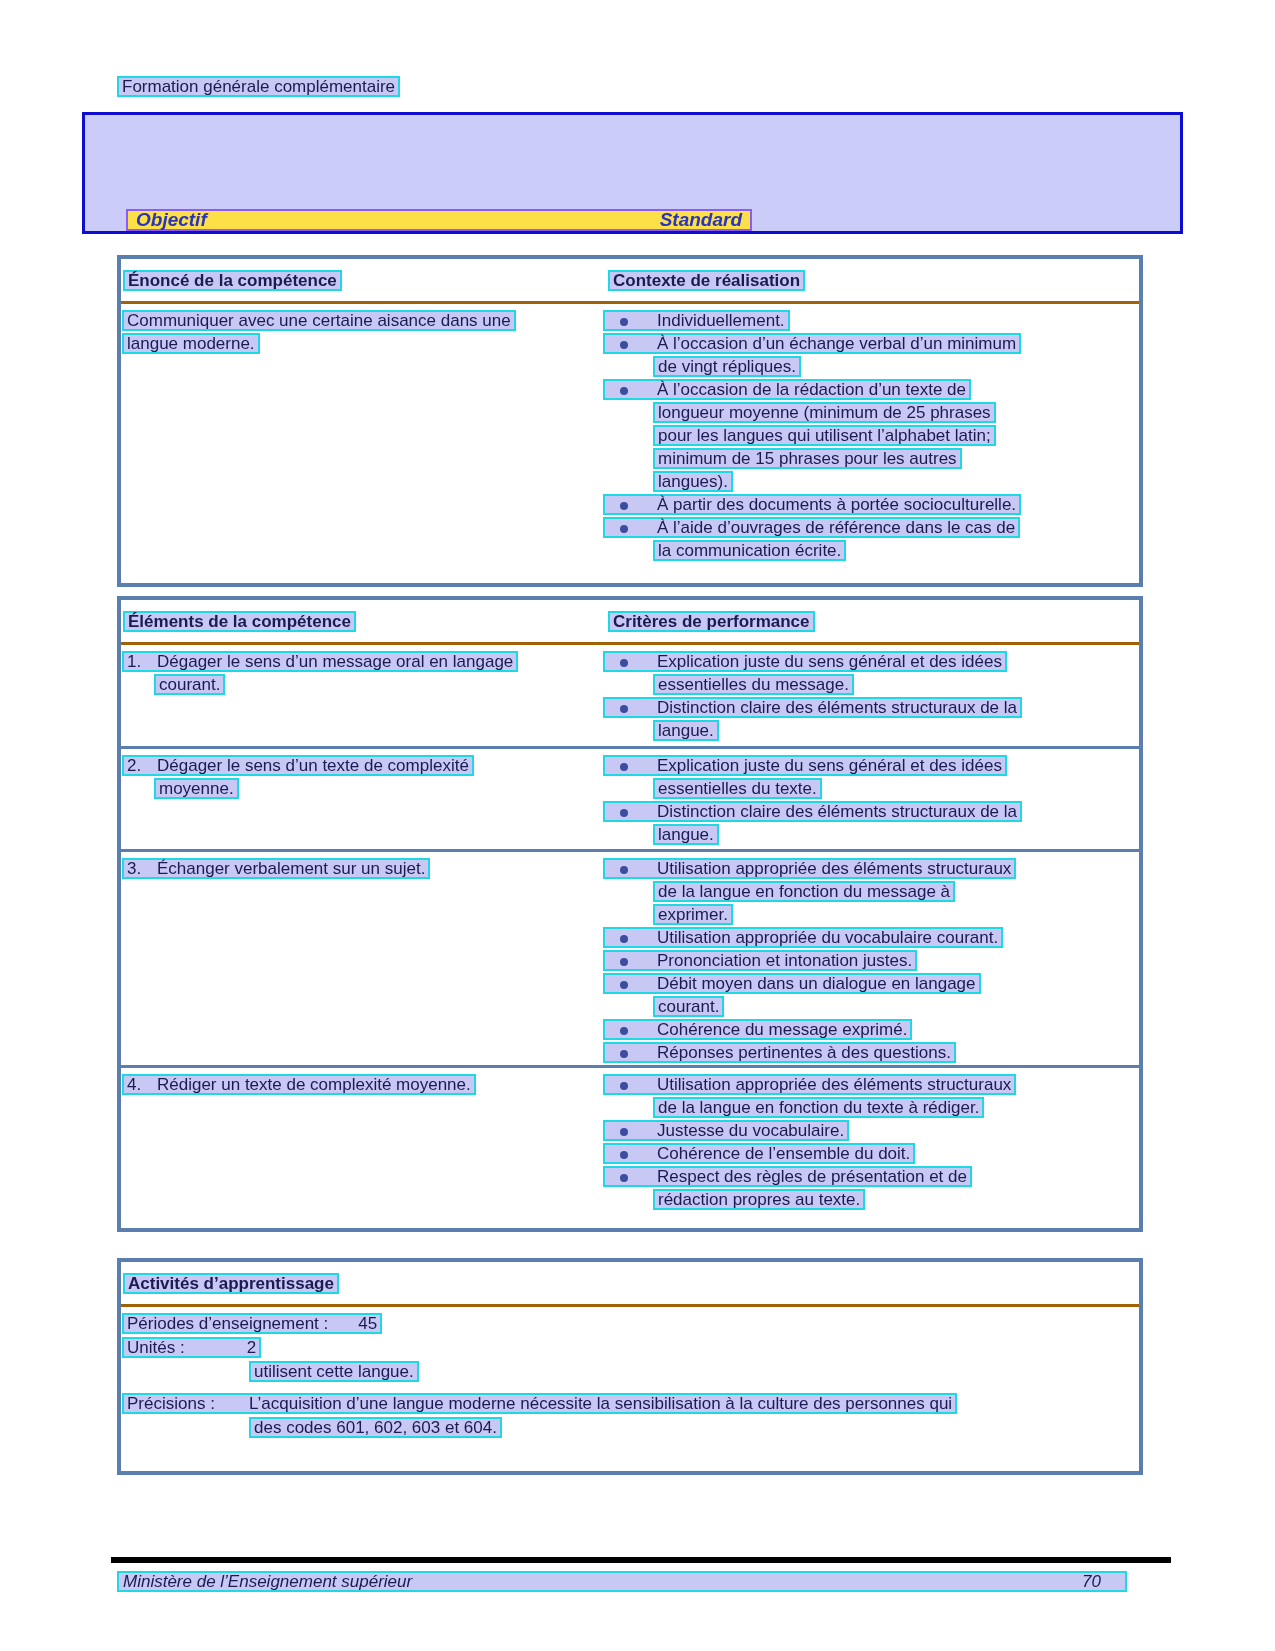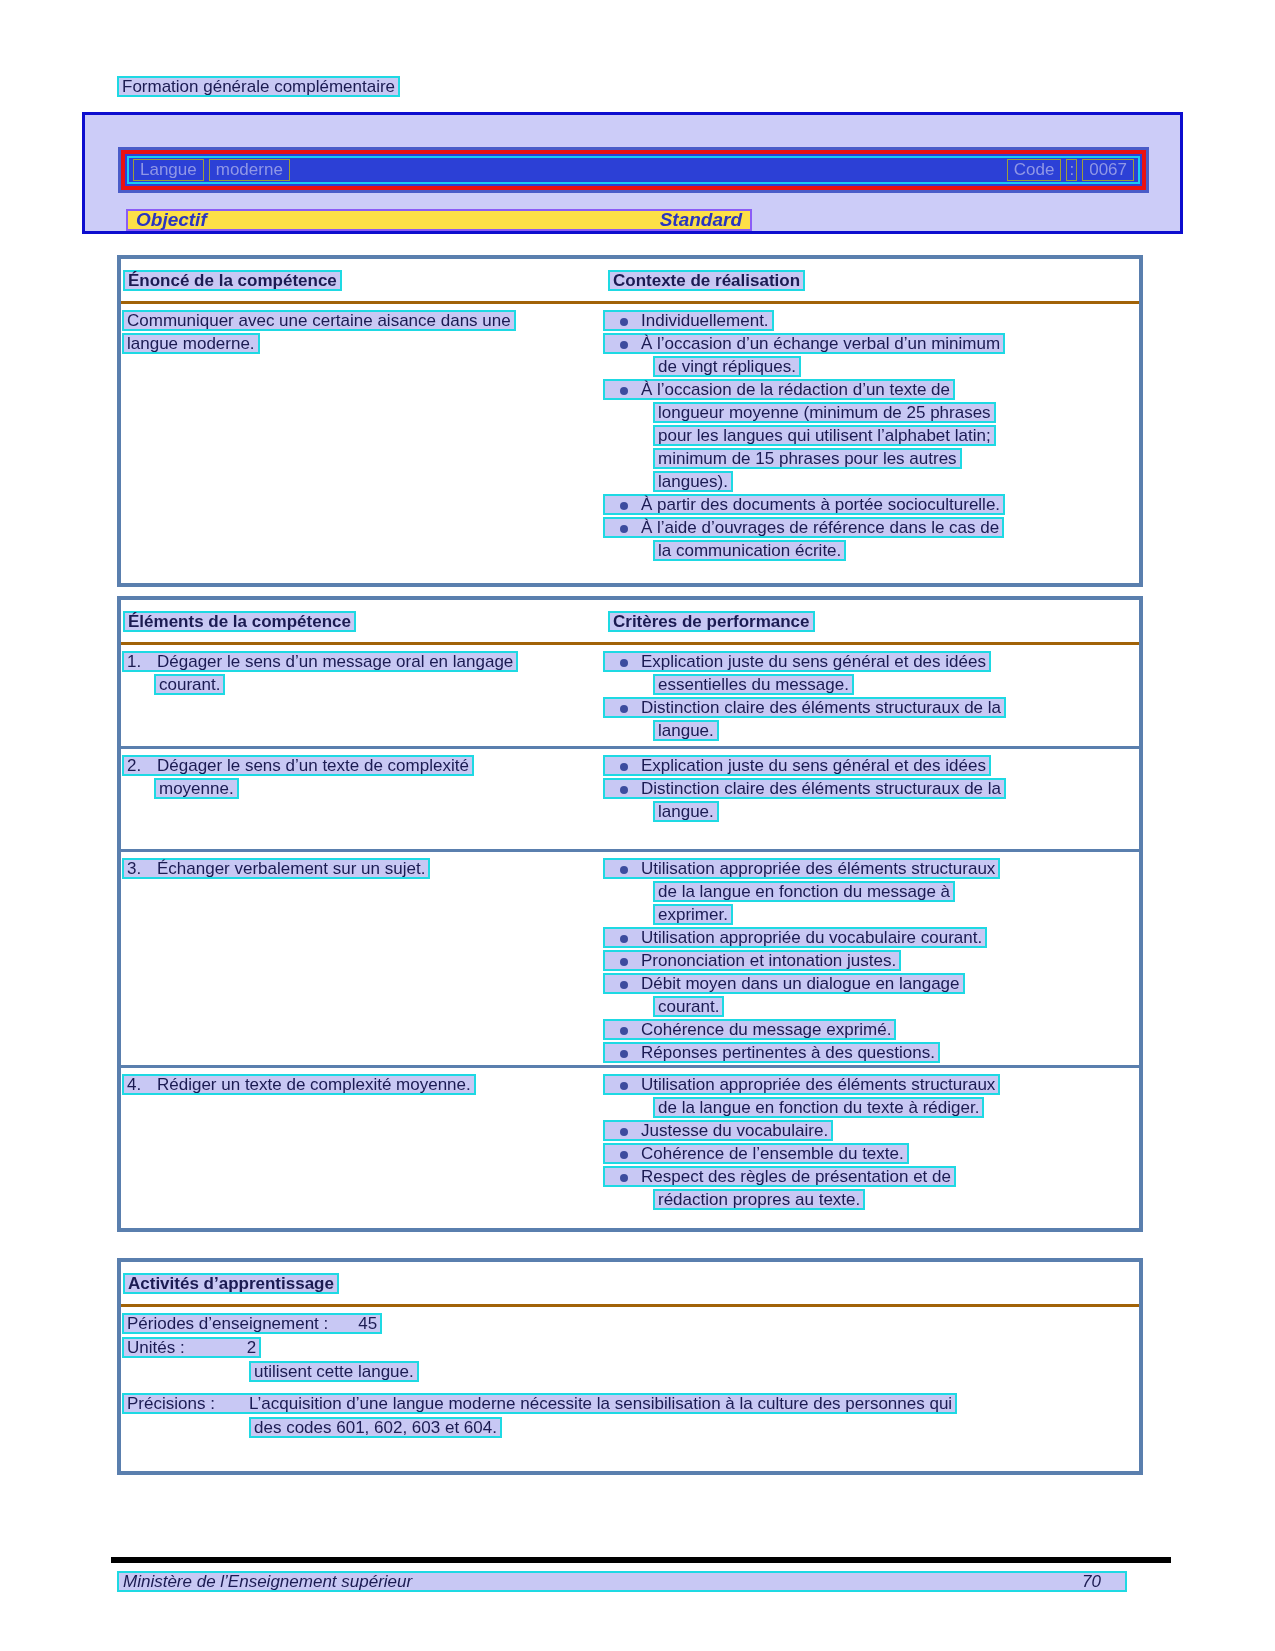--- a/index.html
+++ b/index.html
@@ -8,21 +8,21 @@
   .abs{position:absolute;}
 
   
   .hl{display:inline-flex;align-items:center;box-sizing:border-box;height:21px;
       background:#c8c8f4;border:2px solid #1ed9e3;padding:0 3px;
       font-size:17px;line-height:17px;color:#1b1b52;white-space:nowrap;}
   .b{font-weight:bold;}
   .line{height:23px;}
   .aline{height:24px;}
   .num{display:inline-block;width:30px;}
-  .has-dot{position:relative;padding-left:36px;}
+  .has-dot{position:relative;padding-left:52px;}
   .dot{position:absolute;left:15px;top:6px;width:8px;height:8px;border-radius:50%;background:#3c4c9e;}
   .cont{margin-left:50px;}
 
   
   .panel{left:82px;top:112px;width:1101px;height:122px;background:#ccccf8;
          border:3px solid #0d0dcf;box-sizing:border-box;}
   .banner-strip{position:absolute;left:33px;top:32px;width:1031px;height:46px;background:#4a5cc8;}
   .banner-red{position:absolute;inset:3px;border:4px solid #ea1111;background:#2c40d6;display:flex;}
   .banner-cyan{flex:1;margin:2px;border:2px solid #19cdf2;display:flex;align-items:center;
                justify-content:space-between;padding:0 4px;}
@@ -63,35 +63,20 @@
 </head>
 <body>
 
 <div class="page">
 
   <div class="abs" style="left:117px;top:76px;">
     <span class="hl">Formation générale complémentaire</span>
   </div>
 
   <div class="abs panel">
-    <div class="banner-strip">
-      <div class="banner-red">
-        <div class="banner-cyan">
-          <div class="wgroup">
-            <span class="wbox">Langue</span>
-            <span class="wbox">moderne</span>
-          </div>
-          <div class="wgroup">
-            <span class="wbox">Code</span>
-            <span class="wbox sep">:</span>
-            <span class="wbox">0067</span>
-          </div>
-        </div>
-      </div>
-    </div>
     <div class="obj-row">
       <span>Objectif</span>
       <span>Standard</span>
     </div>
   </div>
 
   <div class="tbl" style="top:255px;">
     <div class="thead">
       <div class="cl cl-h">
         <span class="hl b">Énoncé de la compétence</span>
@@ -174,20 +159,21 @@
               <span class="num">2.</span>
               <span>Dégager le sens d’un texte de complexité</span>
             </span></div>
         <div class="line"><span class="hl ind32">moyenne.</span></div>
       </div>
       <div class="cr">
         <div class="line"><span class="hl has-dot">
               <span class="dot"></span>
               <span>Explication juste du sens général et des idées</span>
             </span></div>
+        <div class="line"><span class="hl cont">essentielles du texte.</span></div>
         <div class="line"><span class="hl has-dot">
               <span class="dot"></span>
               <span>Distinction claire des éléments structuraux de la</span>
             </span></div>
         <div class="line"><span class="hl cont">langue.</span></div>
       </div>
     </div>
 
     <div class="trow" style="min-height:213px;">
       <div class="cl">
@@ -239,21 +225,21 @@
               <span class="dot"></span>
               <span>Utilisation appropriée des éléments structuraux</span>
             </span></div>
         <div class="line"><span class="hl cont">de la langue en fonction du texte à rédiger.</span></div>
         <div class="line"><span class="hl has-dot">
               <span class="dot"></span>
               <span>Justesse du vocabulaire.</span>
             </span></div>
         <div class="line"><span class="hl has-dot">
               <span class="dot"></span>
-              <span>Cohérence de l’ensemble du texte.</span>
+              <span>Cohérence de l’ensemble du doit.</span>
             </span></div>
         <div class="line"><span class="hl has-dot">
               <span class="dot"></span>
               <span>Respect des règles de présentation et de</span>
             </span></div>
         <div class="line"><span class="hl cont">rédaction propres au texte.</span></div>
       </div>
     </div>
   </div>
 

